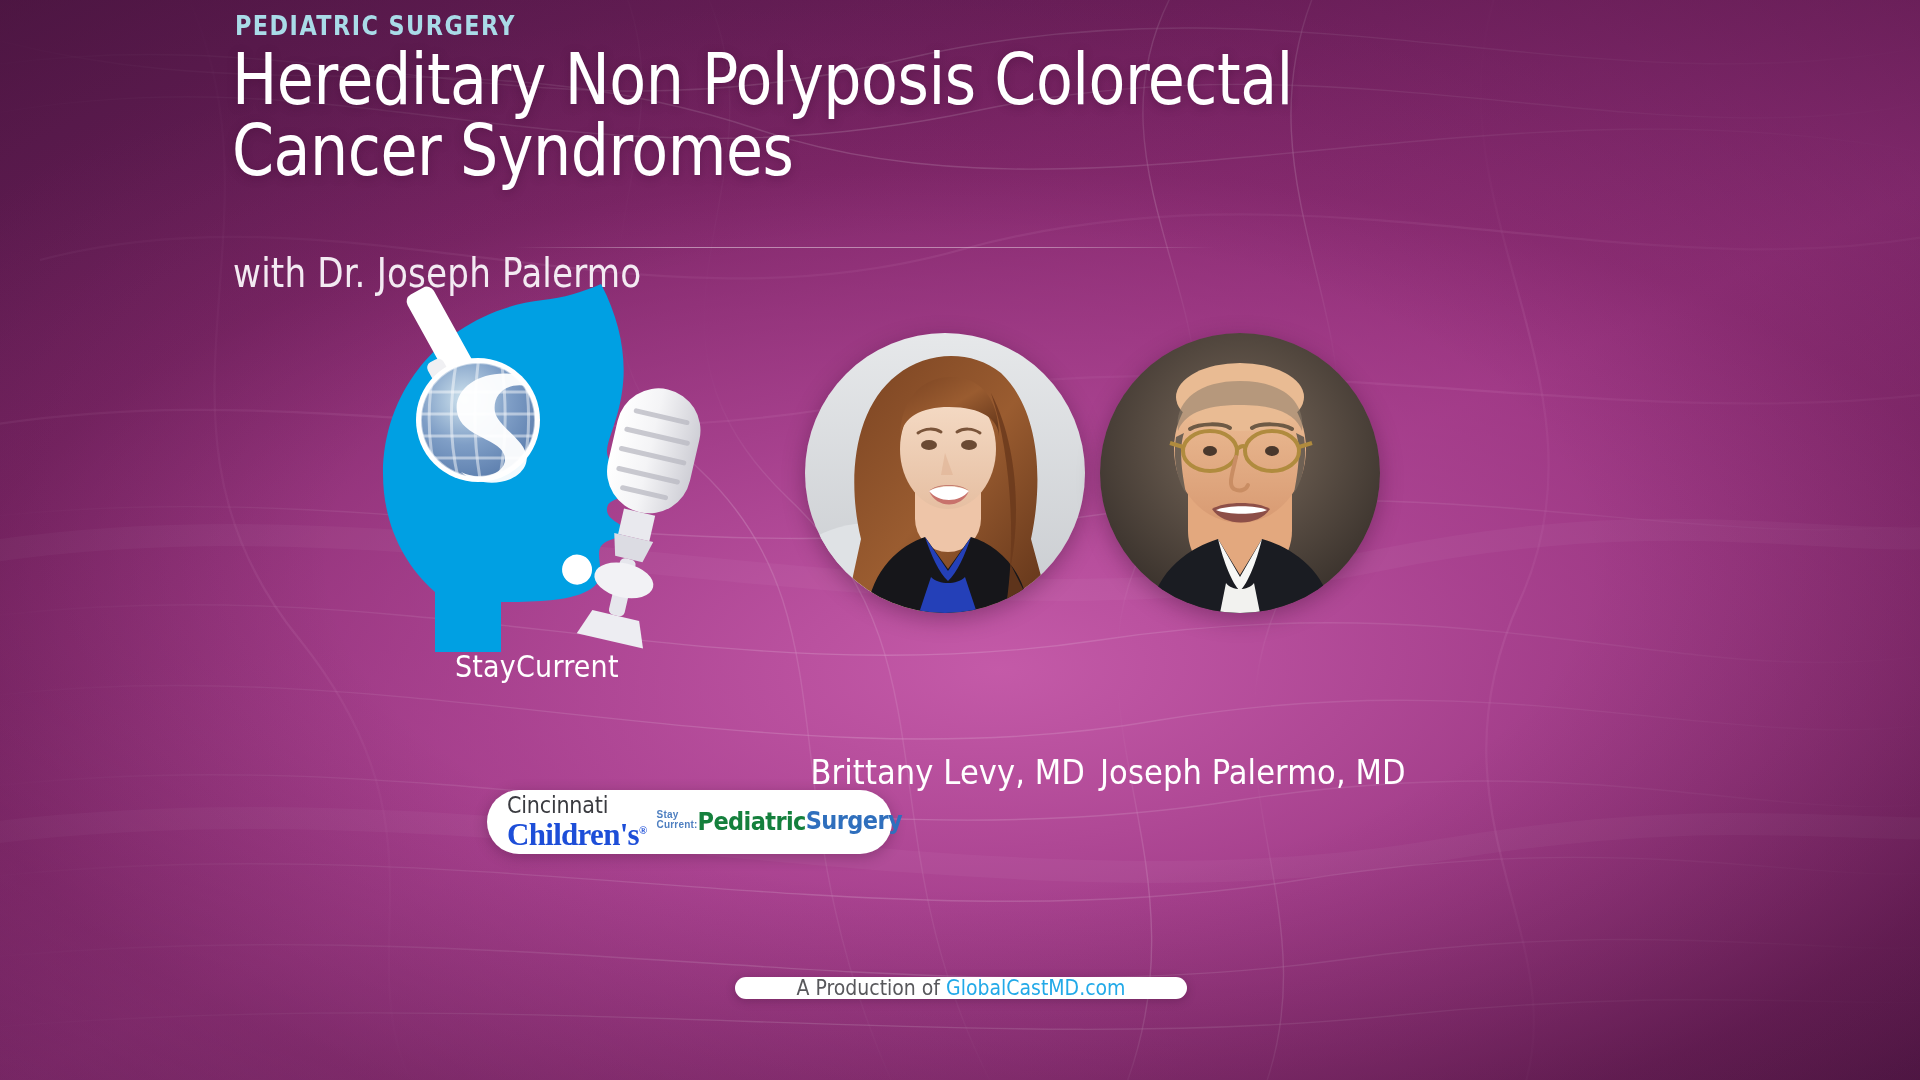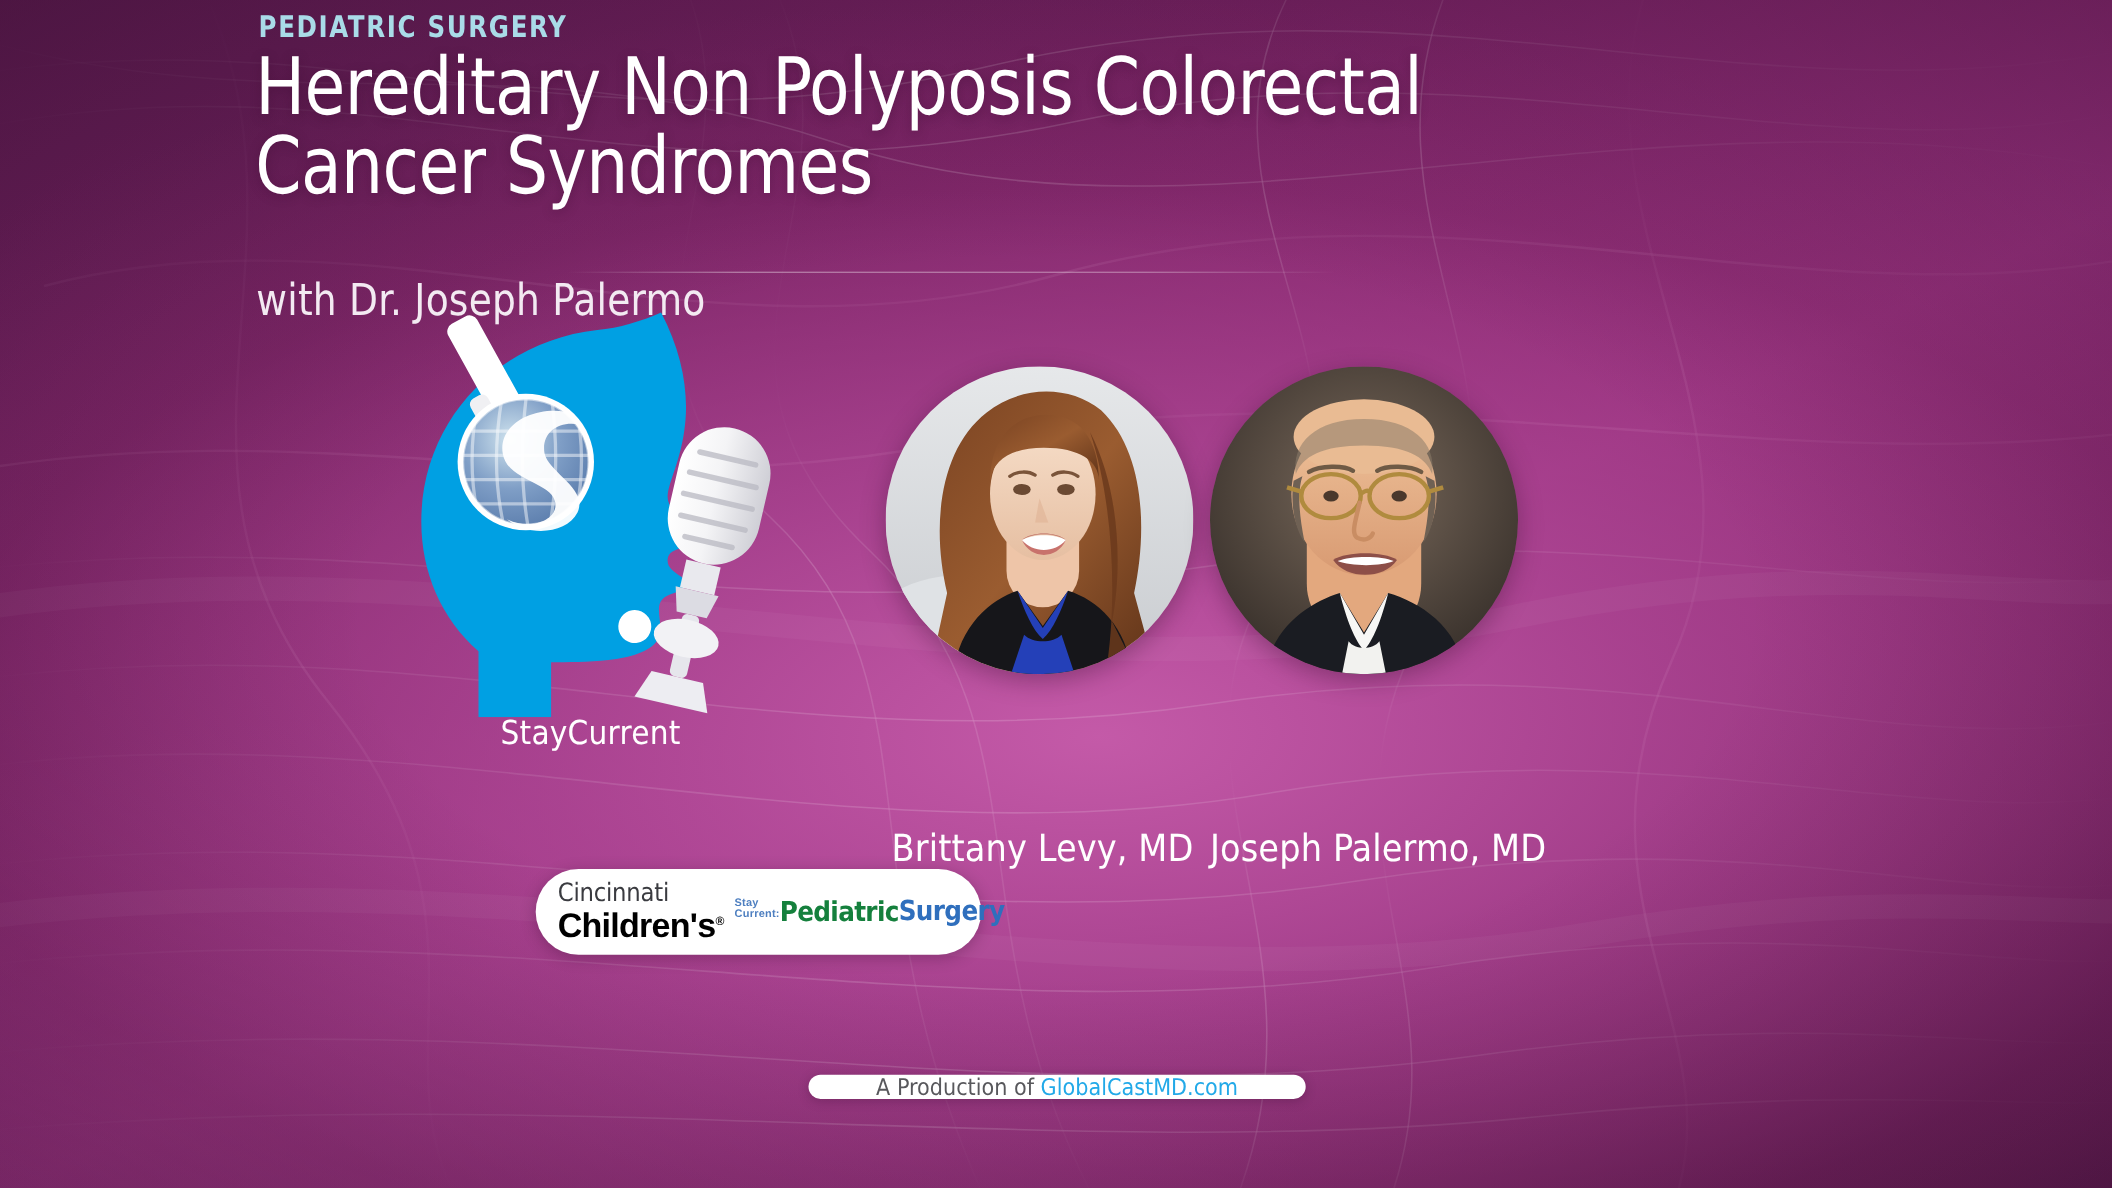--- a/index.html
+++ b/index.html
@@ -56,30 +56,30 @@
     position:absolute; left:455px; top:649px; width:280px; text-align:left;
     color:#ffffff;
   }
   .podcaption .sc{ font-size:30px; font-weight:400; letter-spacing:.2px;
     font-family:"DejaVu Sans Condensed","Liberation Sans Narrow","Liberation Sans",sans-serif; }
   .podcaption .pc{ font-size:49px; font-weight:700; letter-spacing:2.5px; line-height:1.0;
     font-family:"DejaVu Sans Condensed","Liberation Sans Narrow","Liberation Sans",sans-serif; }
 
   
   .badge{
-    position:absolute; left:487px; top:790px; width:405px; height:78px;
+    position:absolute; left:487px; top:790px; width:405px; height:64px;
     background:#ffffff; border-radius:39px;
     display:flex; align-items:center; gap:4px; padding:0 12px 0 14px;
     box-shadow:0 3px 14px rgba(40,8,34,.28);
   }
   .badge .cc-text{ display:flex; flex-direction:column; line-height:1; margin-left:2px; }
   .badge .cc-1{ font-size:23px; color:#3a3b40; font-weight:400; letter-spacing:-.2px;
     font-family:"DejaVu Sans Condensed","Liberation Sans Narrow","Liberation Sans",sans-serif;}
-  .badge .cc-2{ font-size:31px; color:#000000; font-weight:700; letter-spacing:-.7px; margin-top:2px;
-    font-family:Liberation Sans, sans-serif;}
+  .badge .cc-2{ font-size:31px; color:#1d4ed8; font-weight:700; letter-spacing:-.7px; margin-top:2px;
+    font-family:Liberation Serif, serif;}
   .badge .cc-2 sup{ font-size:11px; vertical-align:super; }
   .badge .ps-text{ display:flex; flex-direction:row; line-height:.94; margin-left:2px; }
   .badge .ps-0{ font-size:10px; color:#4e7fc0; font-weight:700; letter-spacing:.2px; }
   .badge .ps-1{ font-size:25px; color:#15803d; font-weight:700; letter-spacing:-.6px;
     font-family:"DejaVu Sans Condensed","Liberation Sans Narrow","Liberation Sans",sans-serif;}
   .badge .ps-2{ font-size:25px; color:#2f6fbd; font-weight:700; letter-spacing:-.6px; margin-top:-1px;
     font-family:"DejaVu Sans Condensed","Liberation Sans Narrow","Liberation Sans",sans-serif;}
 
   
   .portrait{ position:absolute; border-radius:50%; overflow:hidden;

